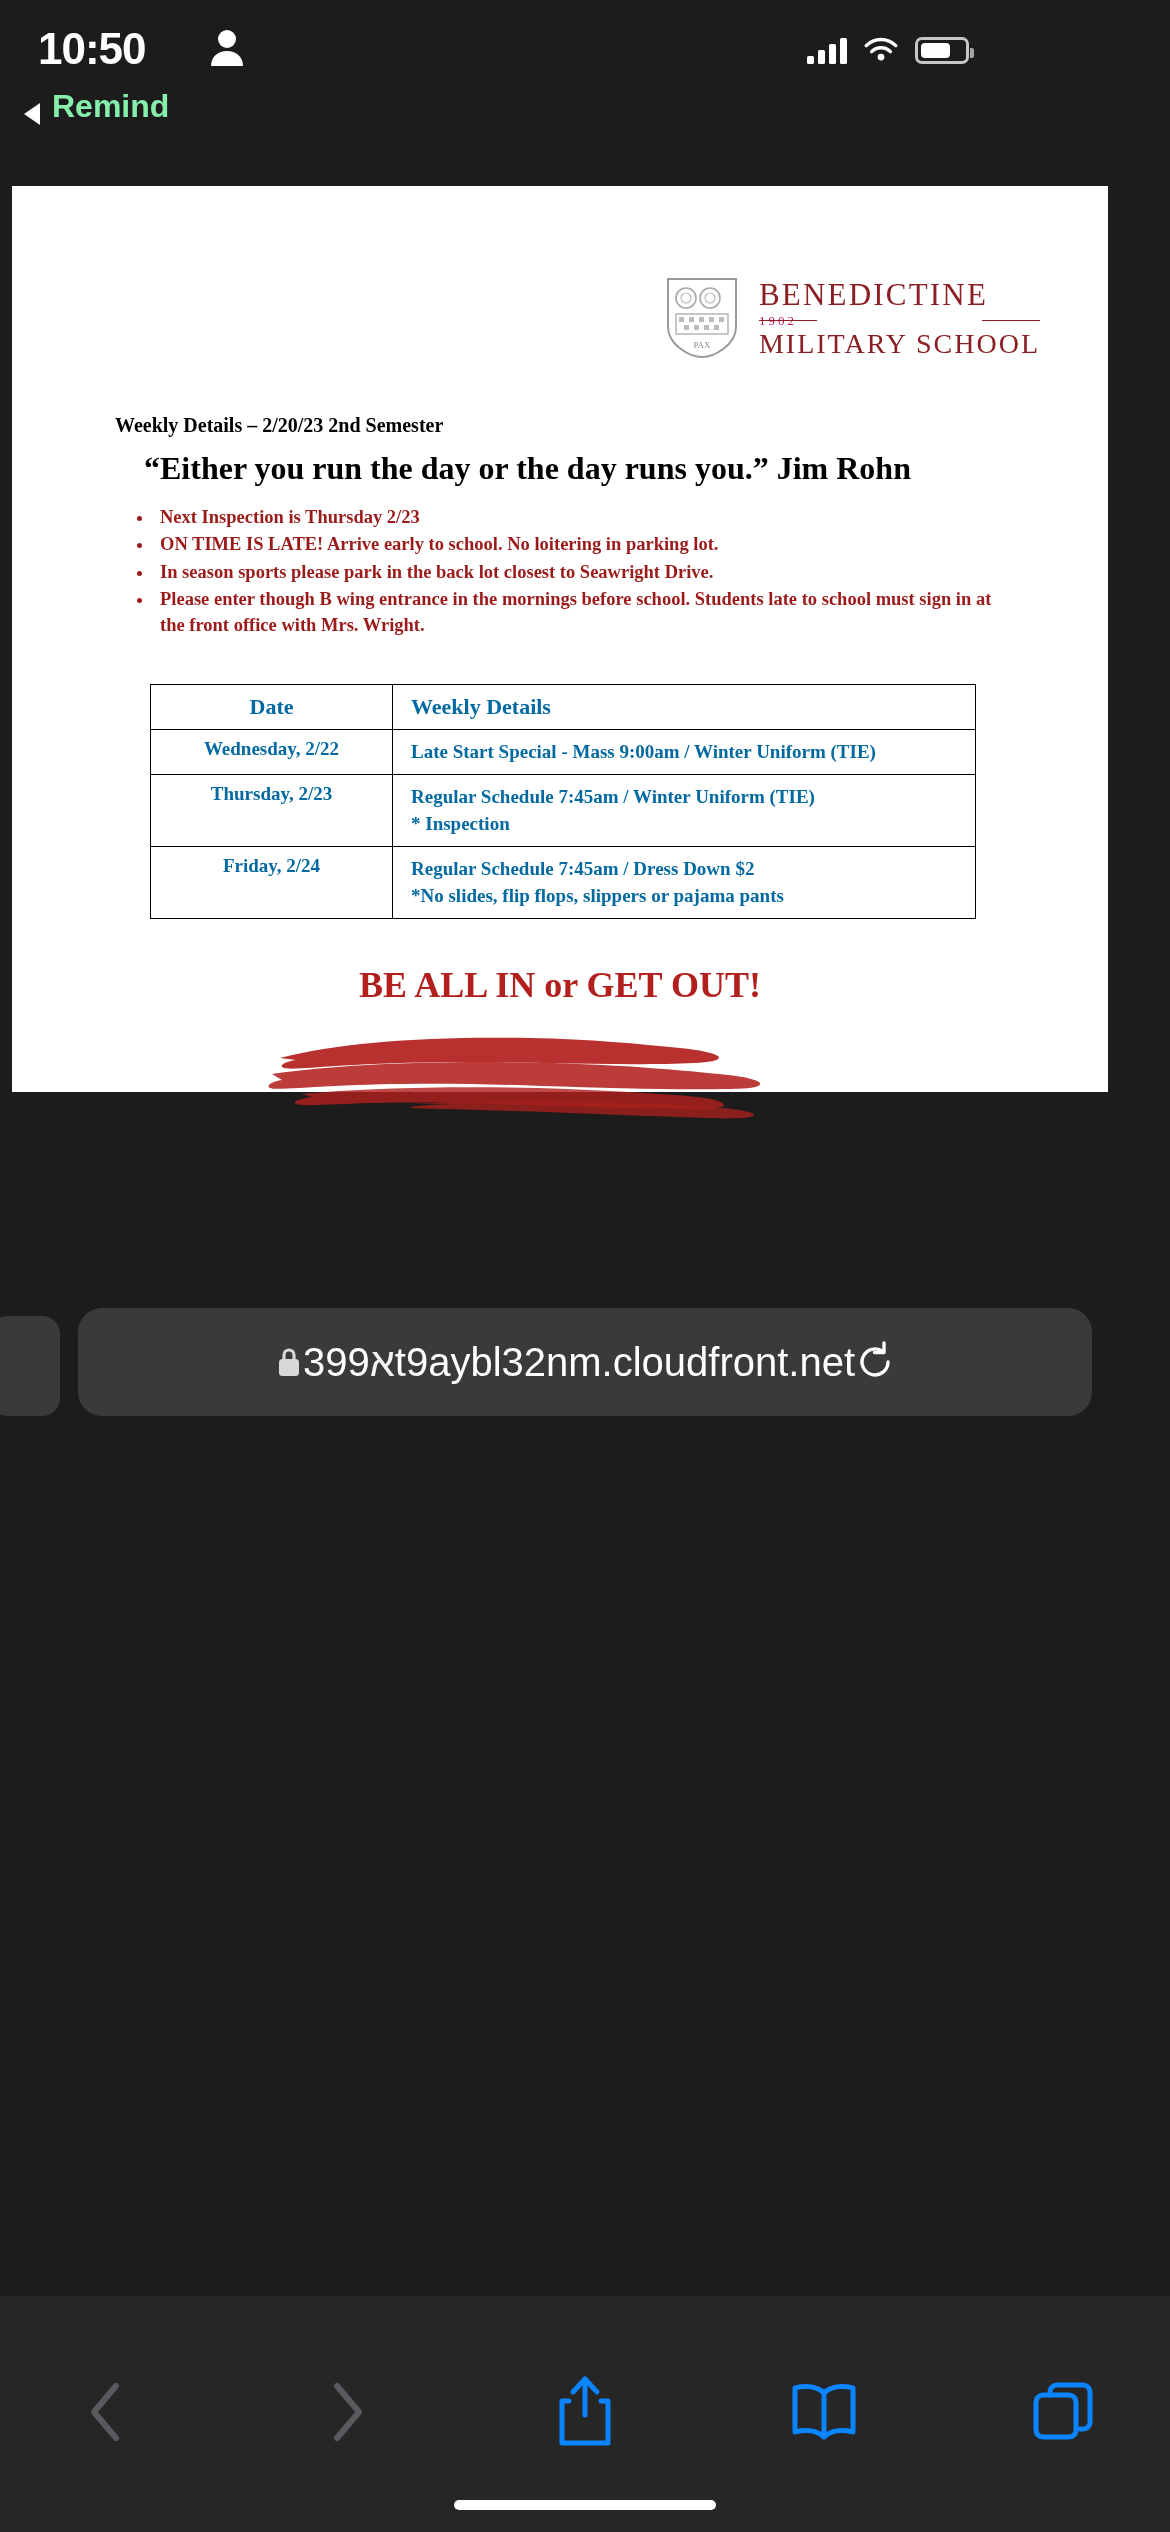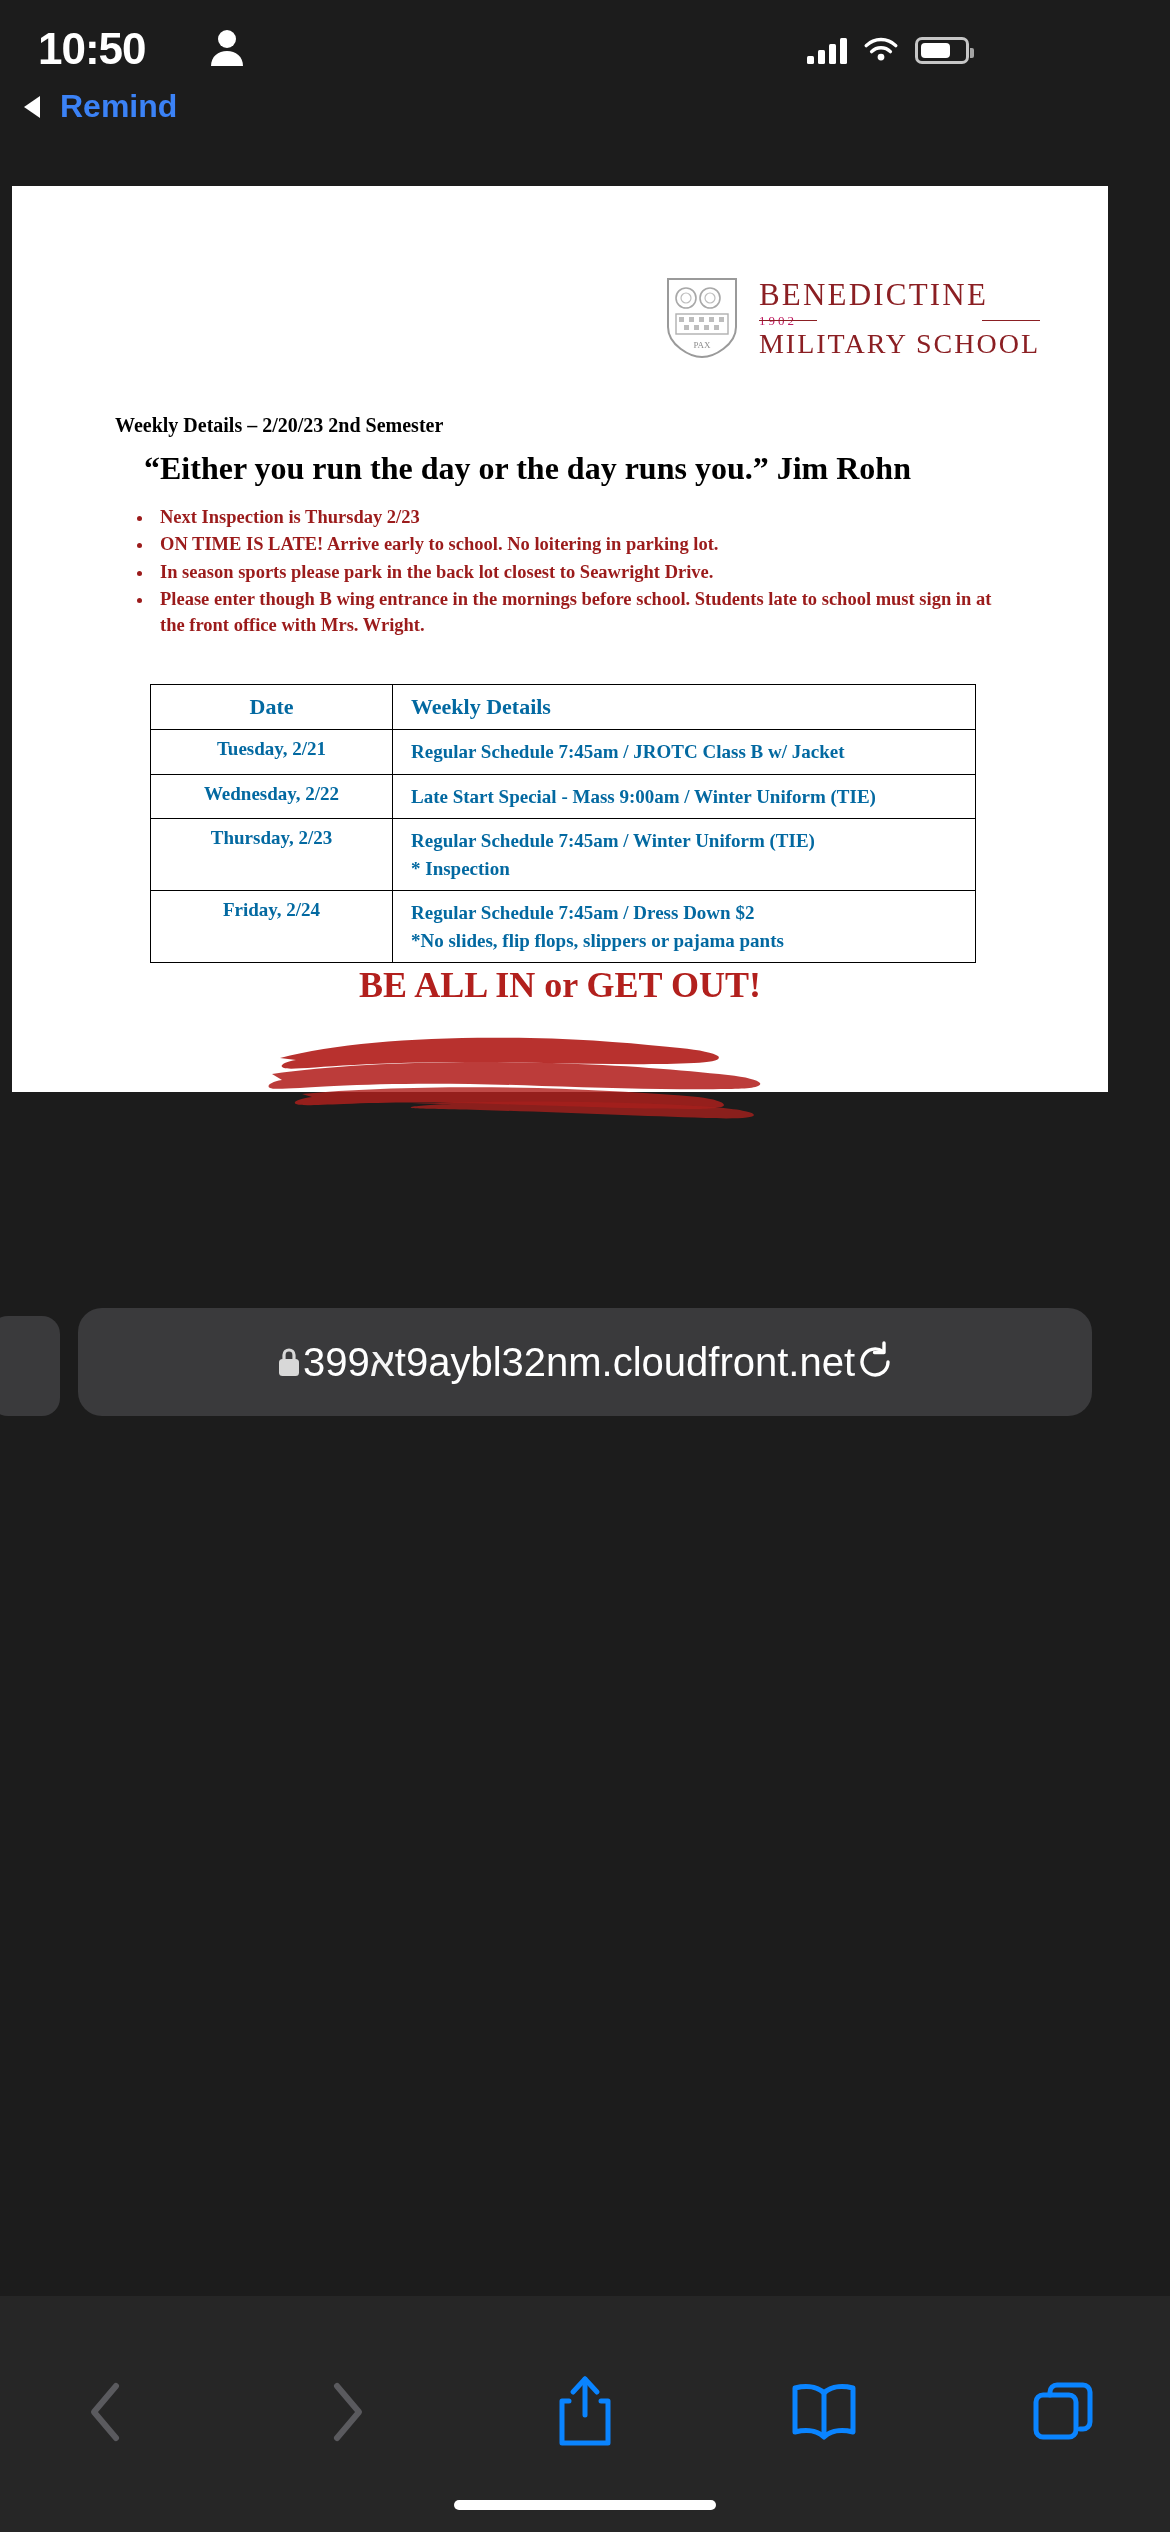--- a/index.html
+++ b/index.html
@@ -34,26 +34,26 @@
     letter-spacing: -1px;
   }
   .person-icon {
     position: absolute;
     left: 210px; top: 28px;
     width: 34px; height: 38px;
   }
   .back-chip {
     position: absolute;
     left: 24px; top: 88px;
-    color: #3b82f6;
+    color: #86efac;
     font-size: 32px;
     font-weight: bold;
     display: flex;
-    align-items: center;
-    gap: 20px;
+    align-items: flex-end;
+    gap: 12px;
   }
   .back-caret {
     display: inline-block;
     width: 0; height: 0;
     border-top: 11px solid transparent;
     border-bottom: 11px solid transparent;
     border-right: 16px solid #ffffff;
   }
   .status-right {
     position: absolute;
@@ -374,24 +374,20 @@
 
       <table class="wk-table">
         <thead>
           <tr>
             <th>Date</th>
             <th class="col-details">Weekly Details</th>
           </tr>
         </thead>
         <tbody id="table-body">
             <tr>
-              <td class="date-cell">Tuesday, 2/21</td>
-              <td class="detail-cell">Regular Schedule 7:45am / JROTC Class B w/ Jacket</td>
-            </tr>
-            <tr>
               <td class="date-cell">Wednesday, 2/22</td>
               <td class="detail-cell">Late Start Special - Mass 9:00am / Winter Uniform (TIE)</td>
             </tr>
             <tr class="row-tall">
               <td class="date-cell">Thursday, 2/23</td>
               <td class="detail-cell">Regular Schedule 7:45am / Winter Uniform (TIE)<br>* Inspection</td>
             </tr>
             <tr class="row-tall">
               <td class="date-cell">Friday, 2/24</td>
               <td class="detail-cell">Regular Schedule 7:45am / Dress Down $2<br>*No slides, flip flops, slippers or pajama pants</td>

